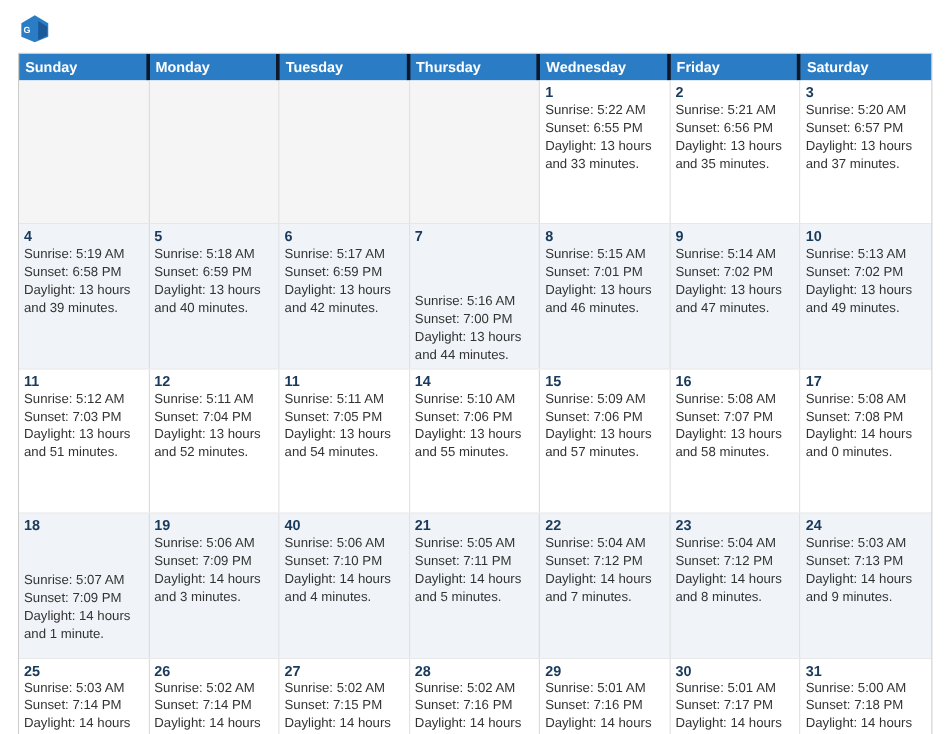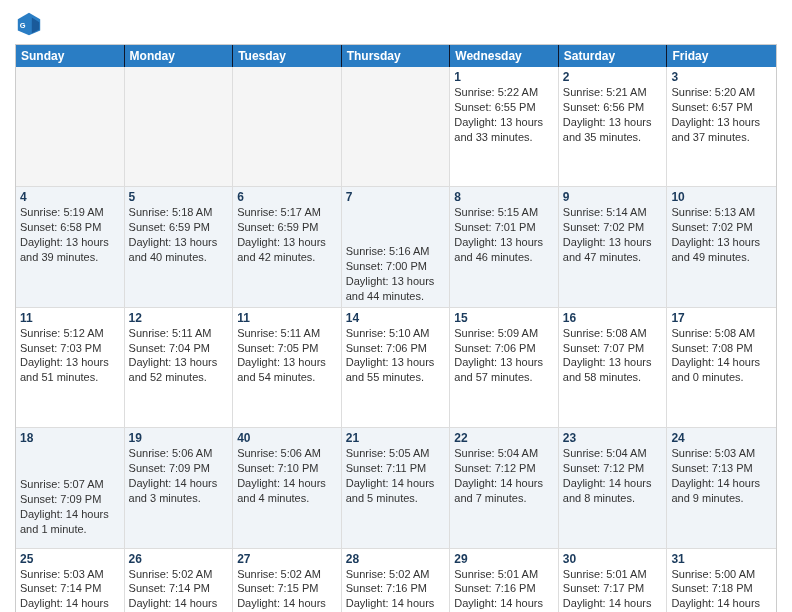--- a/index.html
+++ b/index.html
@@ -63,21 +63,21 @@
       display: grid;
       grid-template-columns: repeat(7, 1fr);
       background: #2a7dc4;
     }
     .cal-header-cell {
       color: #fff;
       font-size: 12px;
       font-weight: bold;
       padding: 4px 5px;
       text-align: left;
-      border-right: 1px solid #0f172a;
+      border-right: 3px solid #0f172a;
     }
     .cal-header-cell:last-child {
       border-right: none;
     }
     .cal-body {
       flex: 1;
       display: grid;
       grid-template-rows: repeat(5, 1fr);
     }
     .cal-row {
@@ -140,22 +140,22 @@
     </div>
   </div>
 
   <div class="calendar">
     <div class="cal-header">
     <div class="cal-header-cell">Sunday</div>
         <div class="cal-header-cell">Monday</div>
         <div class="cal-header-cell">Tuesday</div>
         <div class="cal-header-cell">Thursday</div>
         <div class="cal-header-cell">Wednesday</div>
+        <div class="cal-header-cell">Friday</div>
         <div class="cal-header-cell">Saturday</div>
-        <div class="cal-header-cell">Friday</div>
       </div>
     <div class="cal-body">
     <div class="cal-row">
           <div class="cal-cell empty"></div>
           <div class="cal-cell empty"></div>
           <div class="cal-cell empty"></div>
           <div class="cal-cell empty"></div>
           <div class="cal-cell">
             <span class="day-num">1</span>
             <div class="day-info" style="white-space: pre-line;">Sunrise: 5:22 AM

